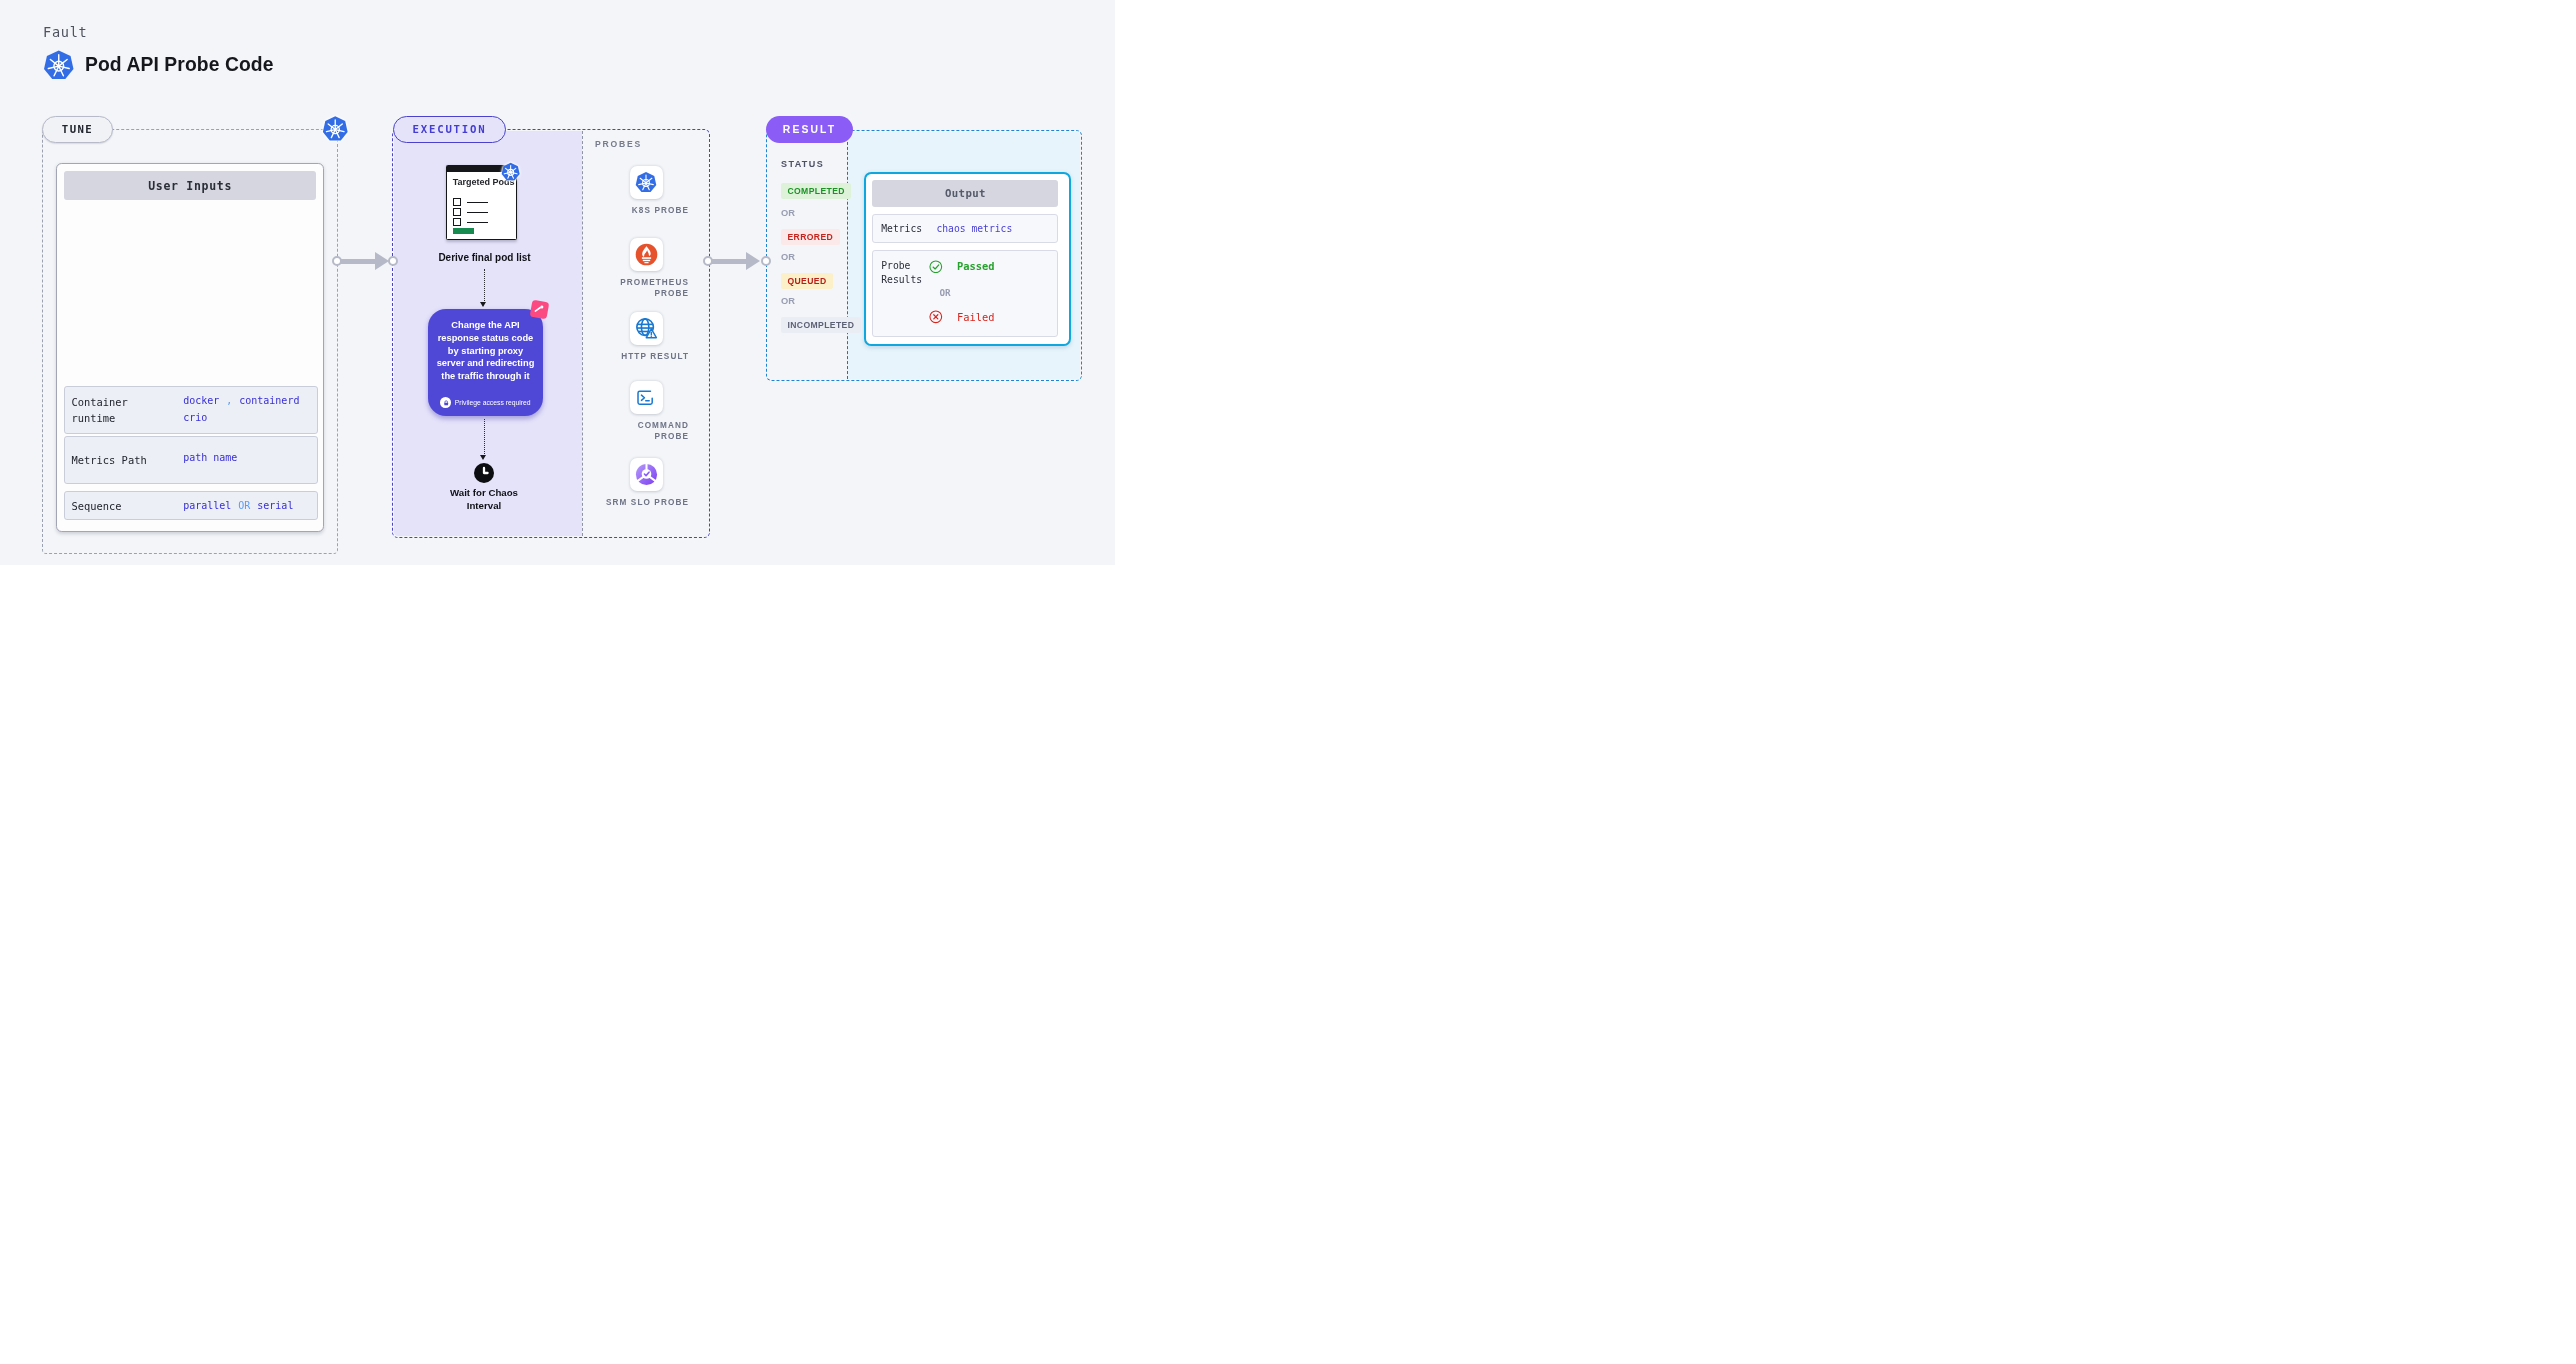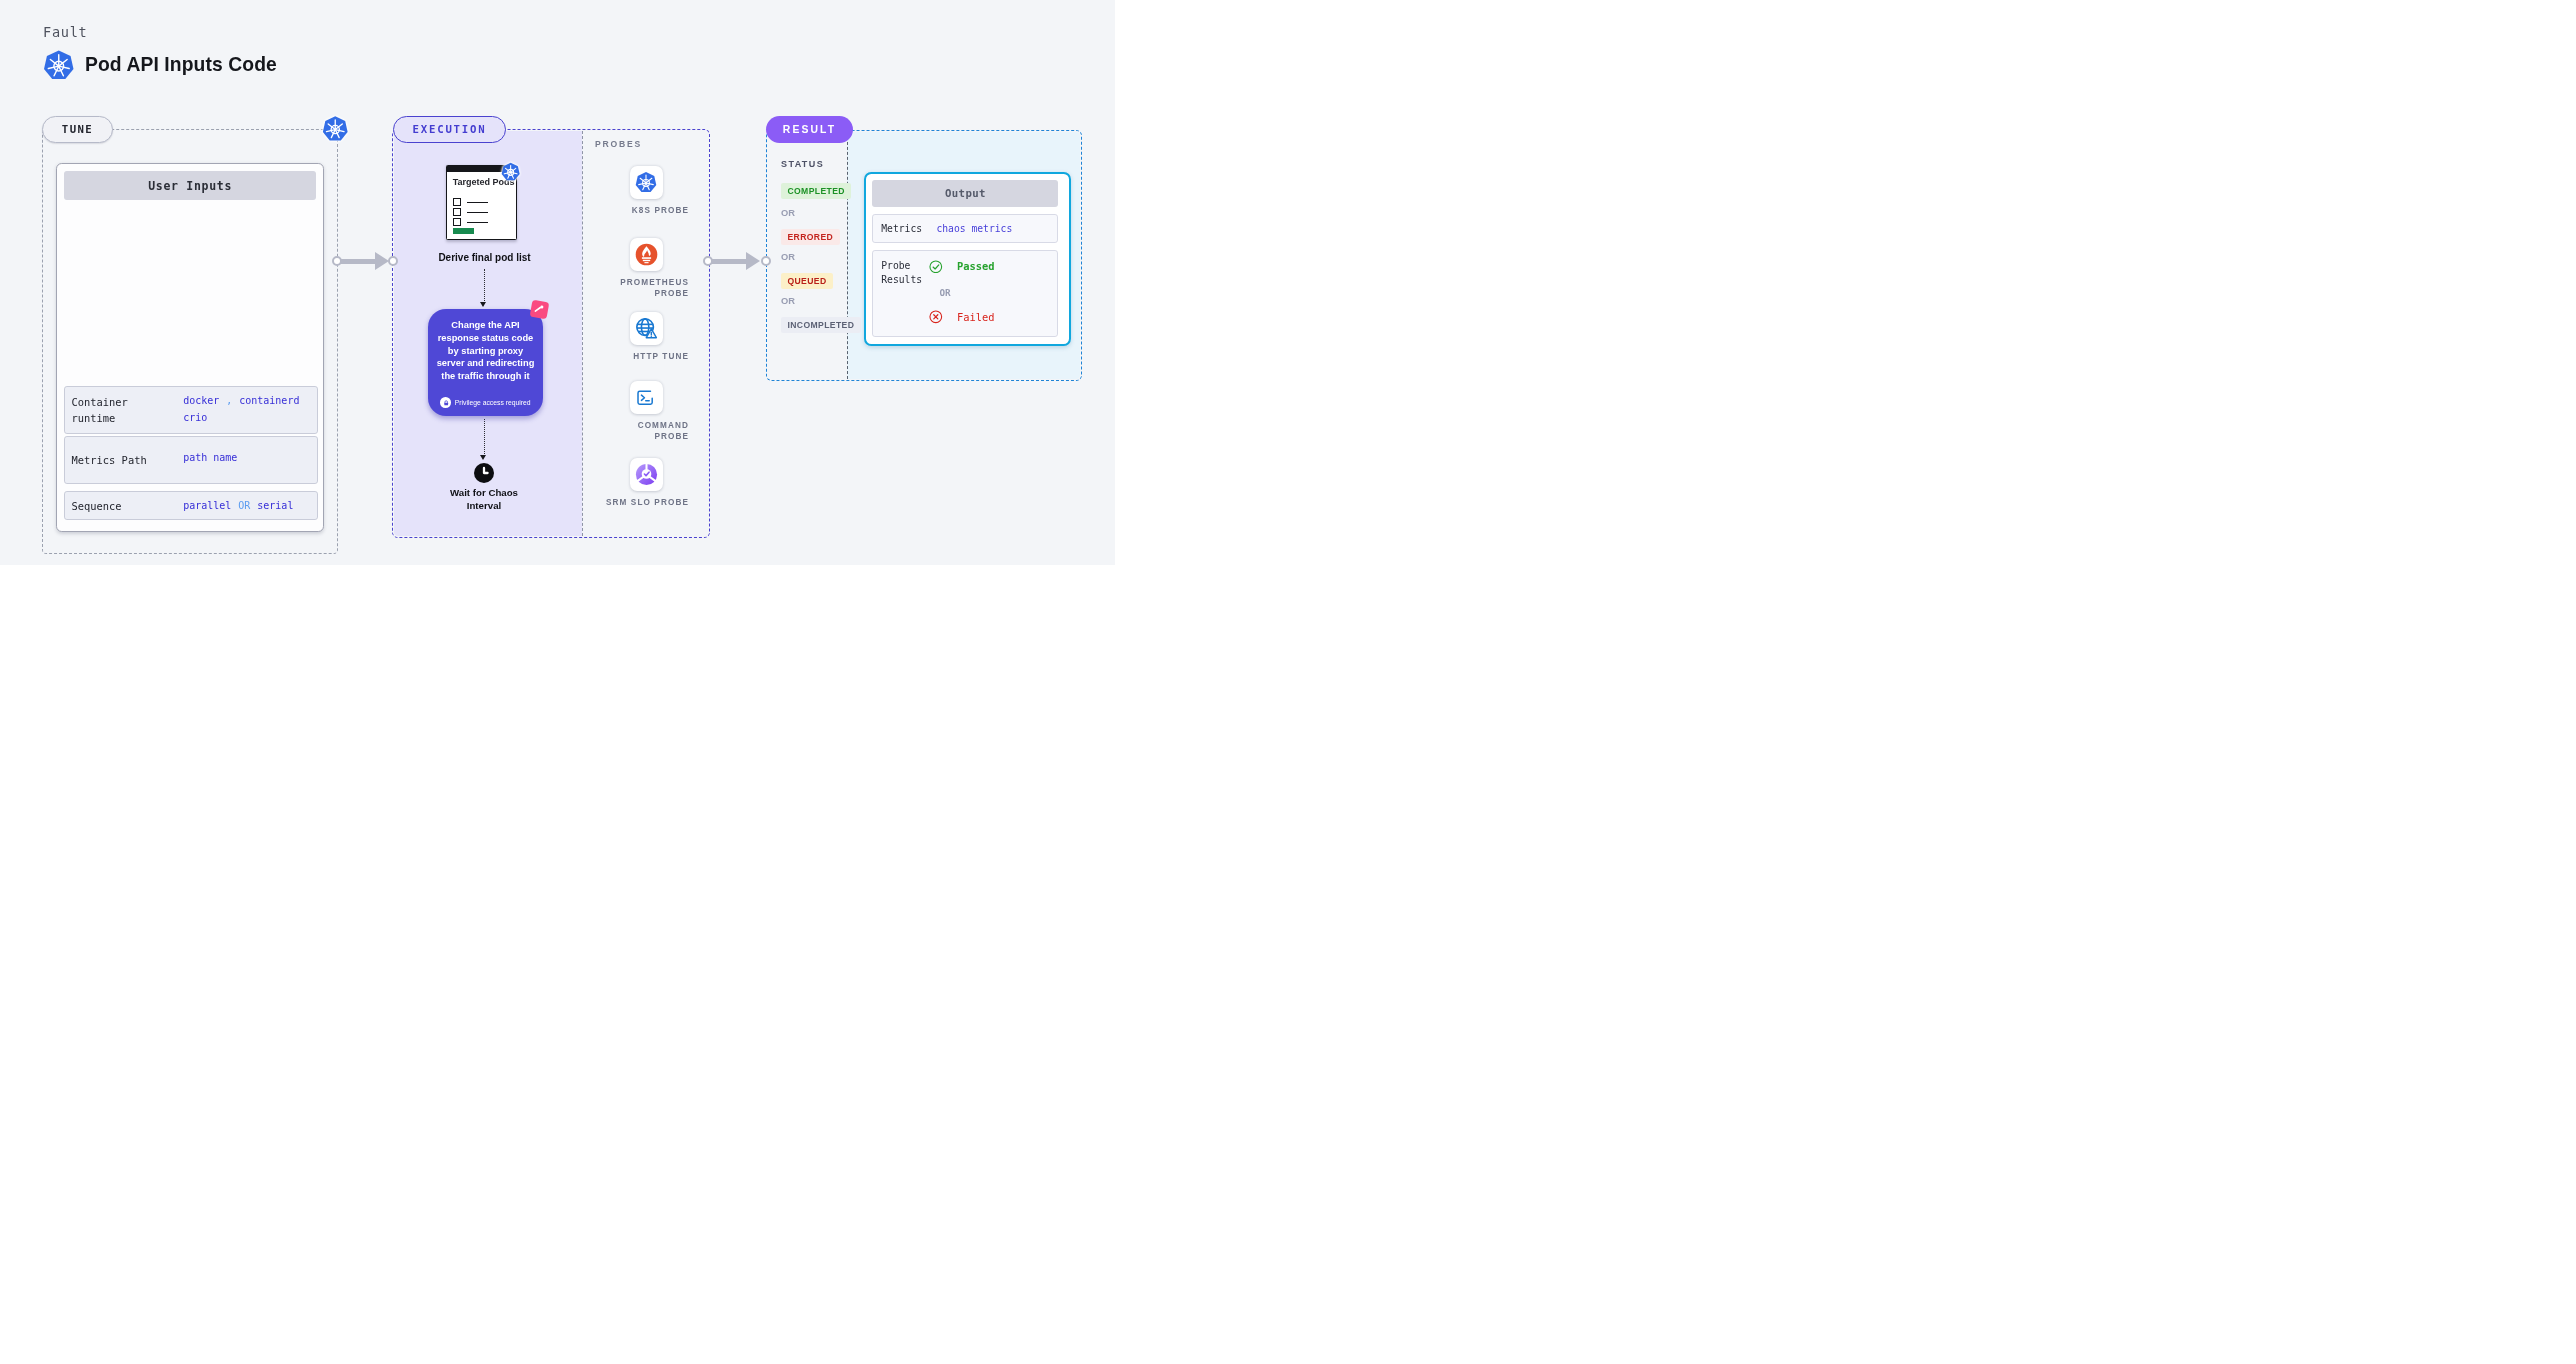--- a/index.html
+++ b/index.html
@@ -144,21 +144,21 @@
       <circle cx="50" cy="52" r="15.5"></circle>
       <line x1="50" y1="52" x2="50" y2="16"></line>
         <line x1="50" y1="52" x2="76.6" y2="30.8"></line>
       <line x1="50" y1="52" x2="83.1" y2="59.6"></line>
         <line x1="50" y1="52" x2="64.8" y2="82.6"></line>
       <line x1="50" y1="52" x2="35.2" y2="82.6"></line>
         <line x1="50" y1="52" x2="16.9" y2="59.6"></line>
       <line x1="50" y1="52" x2="23.4" y2="30.8"></line>
     </g>
   </svg>
-  <div class="abs page-title">Pod API Inputs Code</div>
+  <div class="abs page-title">Pod API Probe Code</div>
 
   <div class="abs tune-box"></div>
   <div class="abs pill tune-pill mono">TUNE</div>
   <svg class="abs k8s-corner" viewBox="0 0 100 100">
     <polygon points="50,2 87.5,20 96.8,61 70.8,93 29.2,93 3.2,61 12.5,20" fill="#326de6"></polygon>
     <g stroke="#fff" stroke-width="5" fill="none" stroke-linecap="round">
       <circle cx="50" cy="52" r="15.5"></circle>
       <line x1="50" y1="52" x2="50" y2="16"></line>
         <line x1="50" y1="52" x2="76.6" y2="30.8"></line>
       <line x1="50" y1="52" x2="83.1" y2="59.6"></line>
@@ -317,21 +317,21 @@
           <ellipse cx="44" cy="44" rx="16" ry="36"></ellipse>
           <line x1="12" y1="32" x2="76" y2="32"></line>
           <line x1="8" y1="48" x2="80" y2="48"></line>
           <line x1="14" y1="63" x2="74" y2="63"></line>
         </g>
         <path d="M71 52 L93 90 L49 90 Z" fill="#f6f8fb" stroke="#1878d1" stroke-width="6" stroke-linejoin="round"></path>
         <line x1="71" y1="66" x2="71" y2="77" stroke="#1878d1" stroke-width="6" stroke-linecap="round"></line>
         <circle cx="71" cy="84" r="3.2" fill="#1878d1"></circle>
       </svg>
     </div>
-    <div class="plabel">HTTP TUNE</div>
+    <div class="plabel">HTTP RESULT</div>
   </div>
 
   <div class="abs probe probe4">
     <div class="picon">
       <svg width="21.5" height="21.5" viewBox="0 0 100 100">
         <path d="M22 20 H72 M22 20 a8 8 0 0 0 -8 8 V72 a8 8 0 0 0 8 8 H72 a8 8 0 0 0 8 -8 V52" stroke="#1878d1" stroke-width="7" fill="none" stroke-linecap="round"></path>
         <path d="M30 38 L44 50 L30 62" stroke="#1878d1" stroke-width="7" fill="none" stroke-linecap="round" stroke-linejoin="round"></path>
         <line x1="50" y1="64" x2="66" y2="64" stroke="#1878d1" stroke-width="7" stroke-linecap="round"></line>
       </svg>
     </div>

